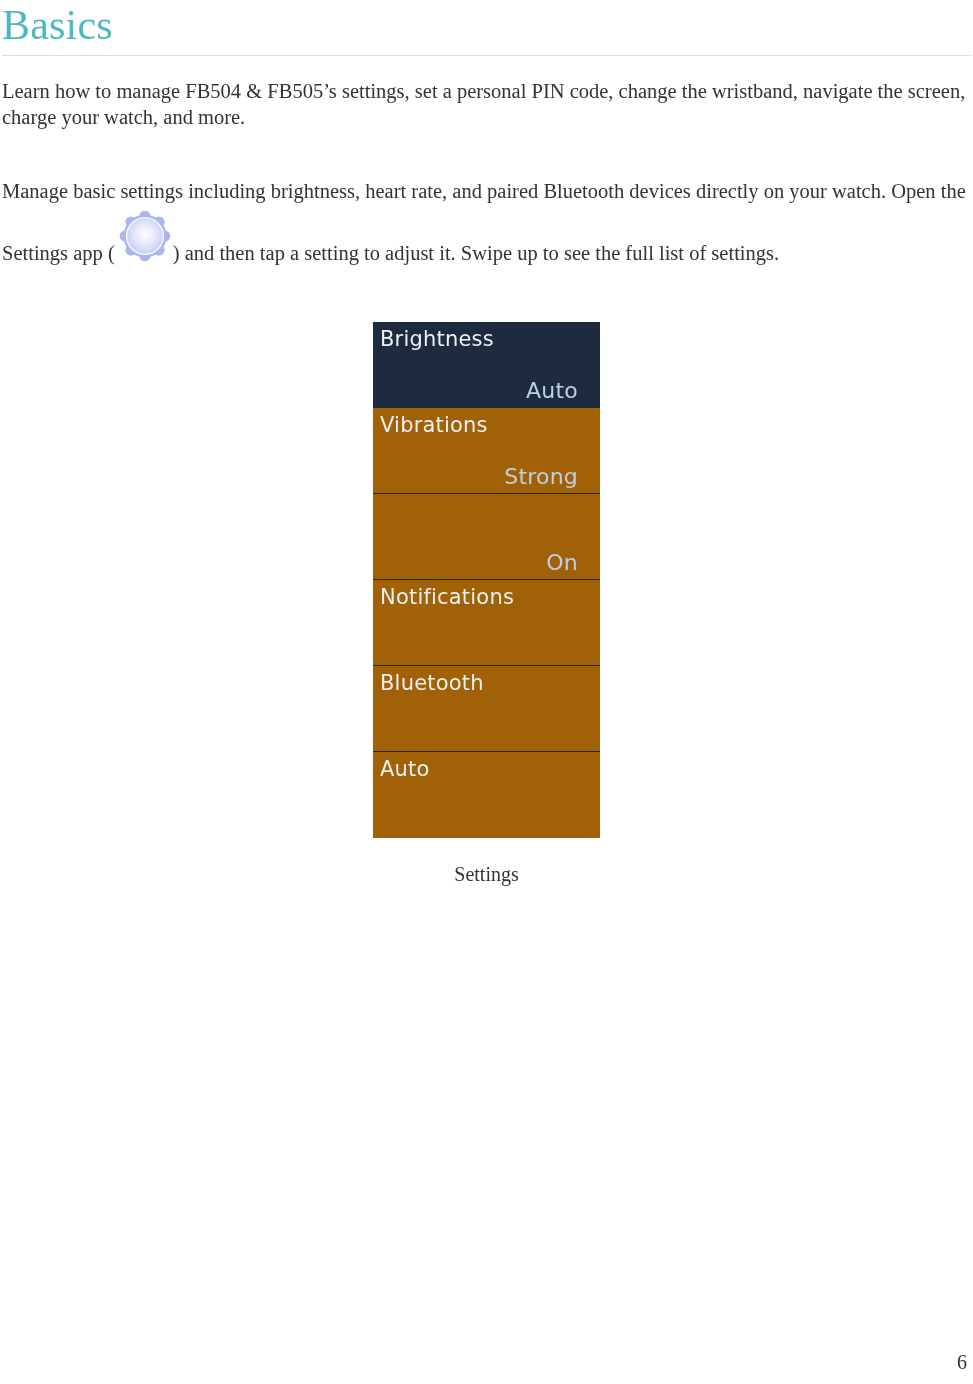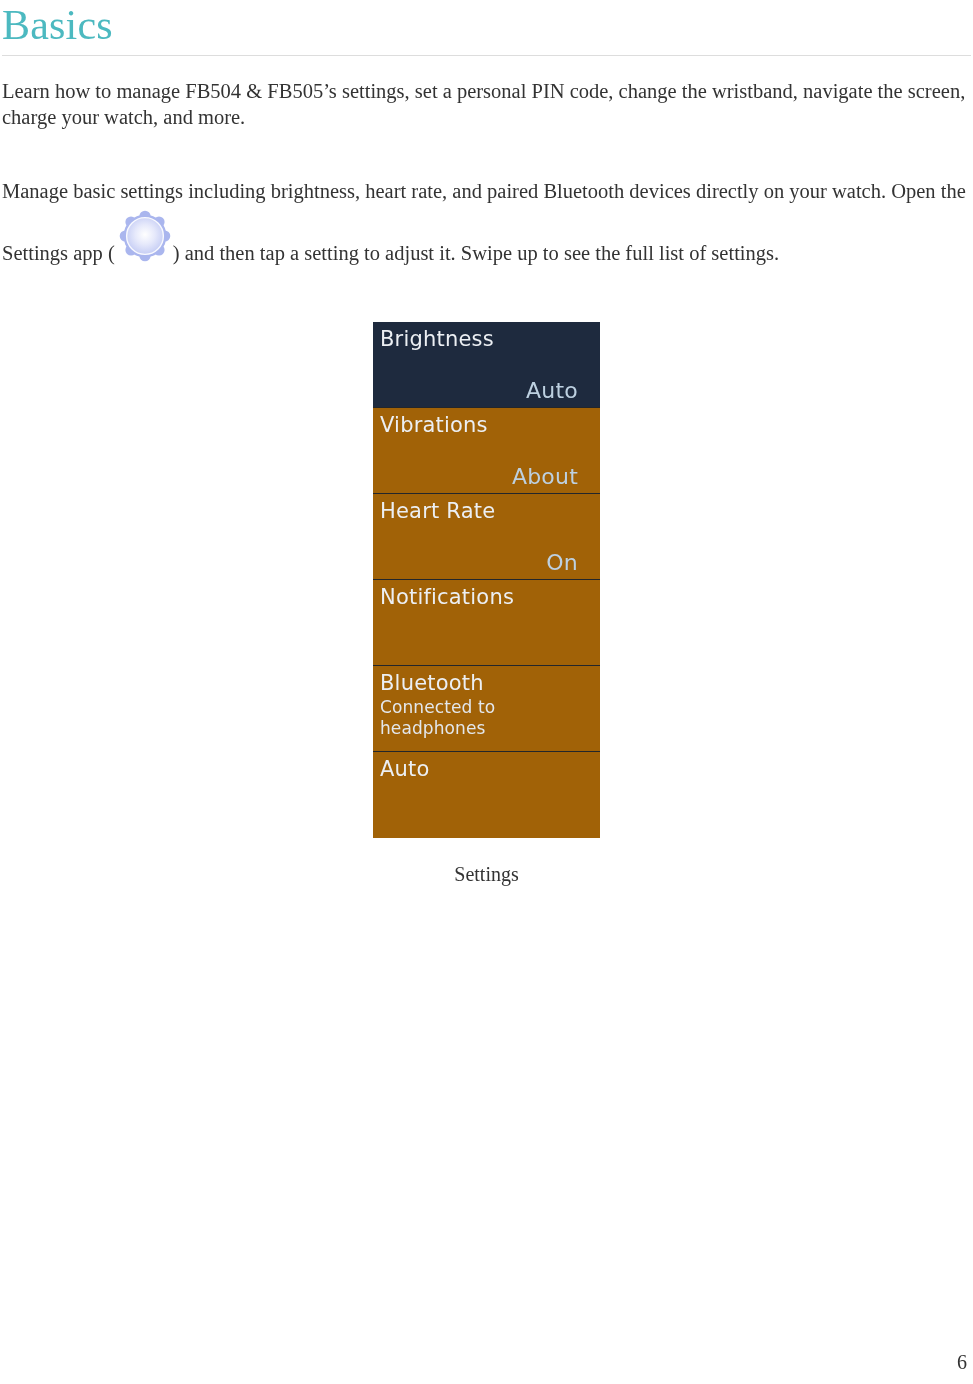--- a/index.html
+++ b/index.html
@@ -200,36 +200,34 @@
 
     <div class="watch-screen">
 
       <div class="srow hl">
         <div class="srow-title">Brightness</div>
         <div class="srow-value">Auto</div>
       </div>
 
       <div class="srow">
         <div class="srow-title">Vibrations</div>
-        <div class="srow-value">About</div>
-      </div>
-
-      <div class="srow">
-        <div class="srow-title">Heart Rate</div>
+        <div class="srow-value">Strong</div>
+      </div>
+
+      <div class="srow">
         <div class="srow-value">On</div>
       </div>
 
       <div class="srow">
         <div class="srow-title">Notifications</div>
         <div class="srow-value"></div>
       </div>
 
       <div class="srow">
         <div class="srow-title">Bluetooth</div>
-        <div class="srow-sub">Connected to headphones</div>
       </div>
 
       <div class="srow">
         <div class="srow-title">Auto</div>
         <div class="srow-value"></div>
       </div>
 
     </div>
 
     <div class="caption">Settings</div>

